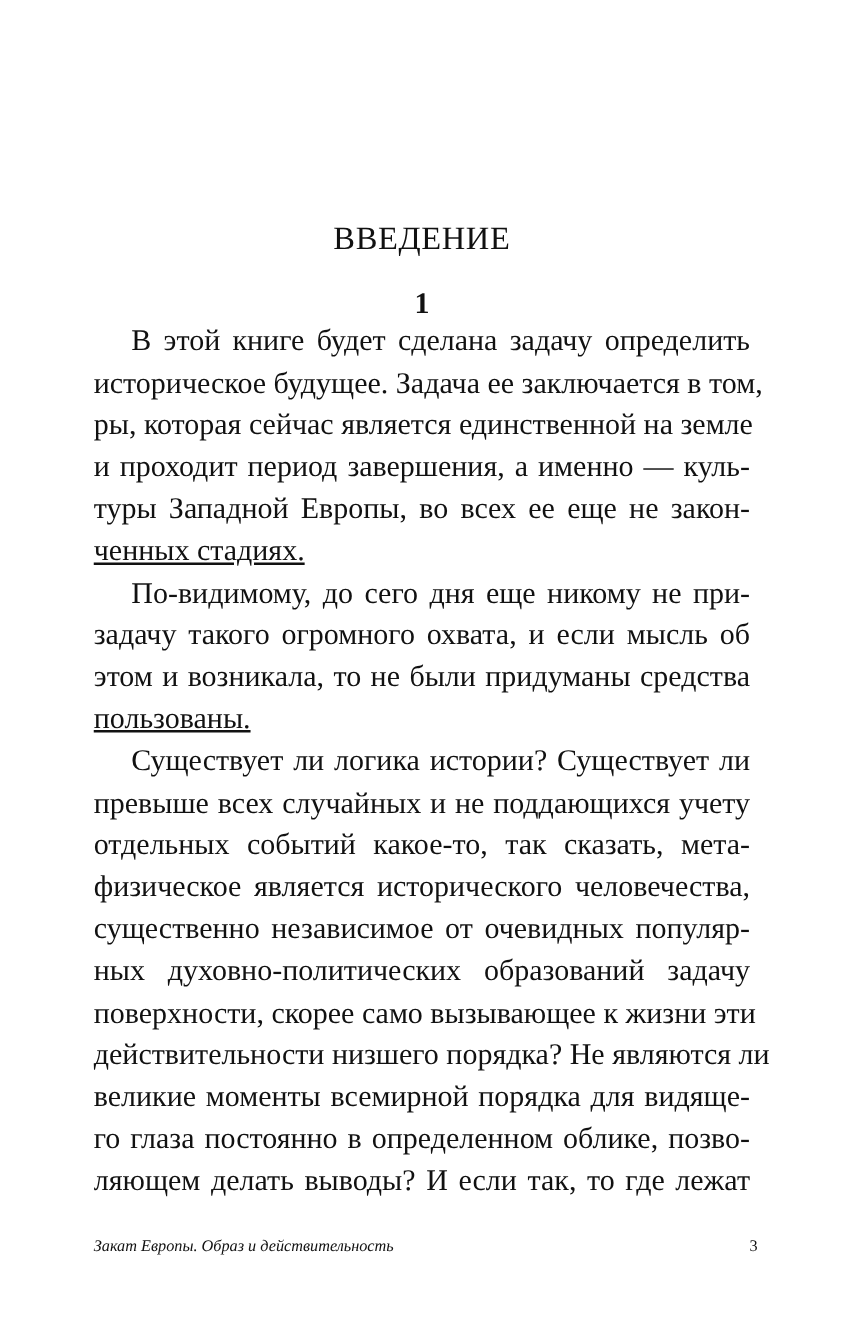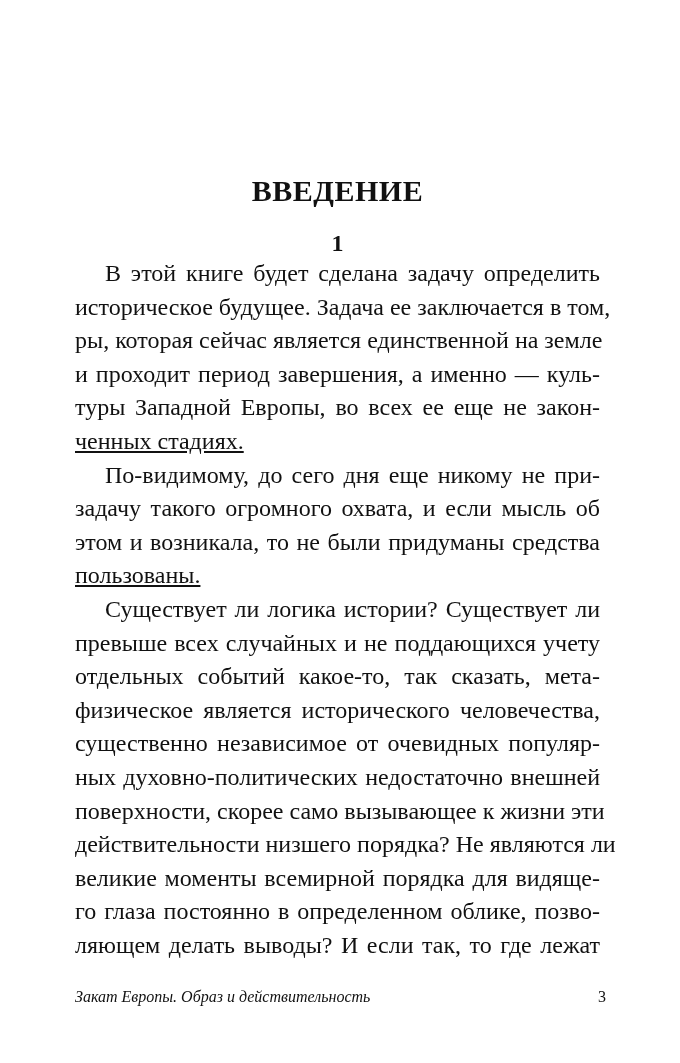--- a/index.html
+++ b/index.html
@@ -21,25 +21,25 @@
       top: 0;
       width: 525px;
       height: 1063px;
     }
     .chapter-title {
       position: absolute;
       top: 174px;
       left: 0;
       width: 525px;
       text-align: center;
-      font-size: 30px;
+      font-size: 26px;
       letter-spacing: 0.5px;
       line-height: 34px;
       margin: 0;
-      font-weight: bold;
+      font-weight: normal;
     }
     .section-number {
       position: absolute;
       top: 228px;
       left: 0;
       width: 525px;
       text-align: center;
       font-size: 24px;
       font-weight: bold;
       line-height: 30px;
@@ -66,21 +66,21 @@
     .line.last {
       text-align-last: left;
       text-decoration: underline;
     }
     .footer {
       position: absolute;
       top: 982px;
       left: 0;
       width: 525px;
       height: 30px;
-      font-size: 16px;
+      font-size: 13px;
       line-height: 30px;
     }
     .footer-title {
       position: absolute;
       left: 0;
       top: 0;
       font-style: italic;
     }
     .footer-page {
       position: absolute;
@@ -112,21 +112,21 @@
       <span class="line">этом и возникала, то не были придуманы средства</span>
       <span class="line last">пользованы.</span>
     </div>
 
     <div>
       <span class="line indent">Существует ли логика истории? Существует ли</span>
       <span class="line">превыше всех случайных и не поддающихся учету</span>
       <span class="line">отдельных событий какое-то, так сказать, мета-</span>
       <span class="line">физическое является исторического человечества,</span>
       <span class="line">существенно независимое от очевидных популяр-</span>
-      <span class="line">ных духовно-политических недостаточно внешней</span>
+      <span class="line">ных духовно-политических образований задачу</span>
       <span class="line">поверхности, скорее само вызывающее к жизни эти</span>
       <span class="line">действительности низшего порядка? Не являются ли</span>
       <span class="line">великие моменты всемирной порядка для видяще-</span>
       <span class="line">го глаза постоянно в определенном облике, позво-</span>
       <span class="line">ляющем делать выводы? И если так, то где лежат</span>
     </div>
   </div>
 
   <div class="footer">
     <span class="footer-title">Закат Европы. Образ и действительность</span>

